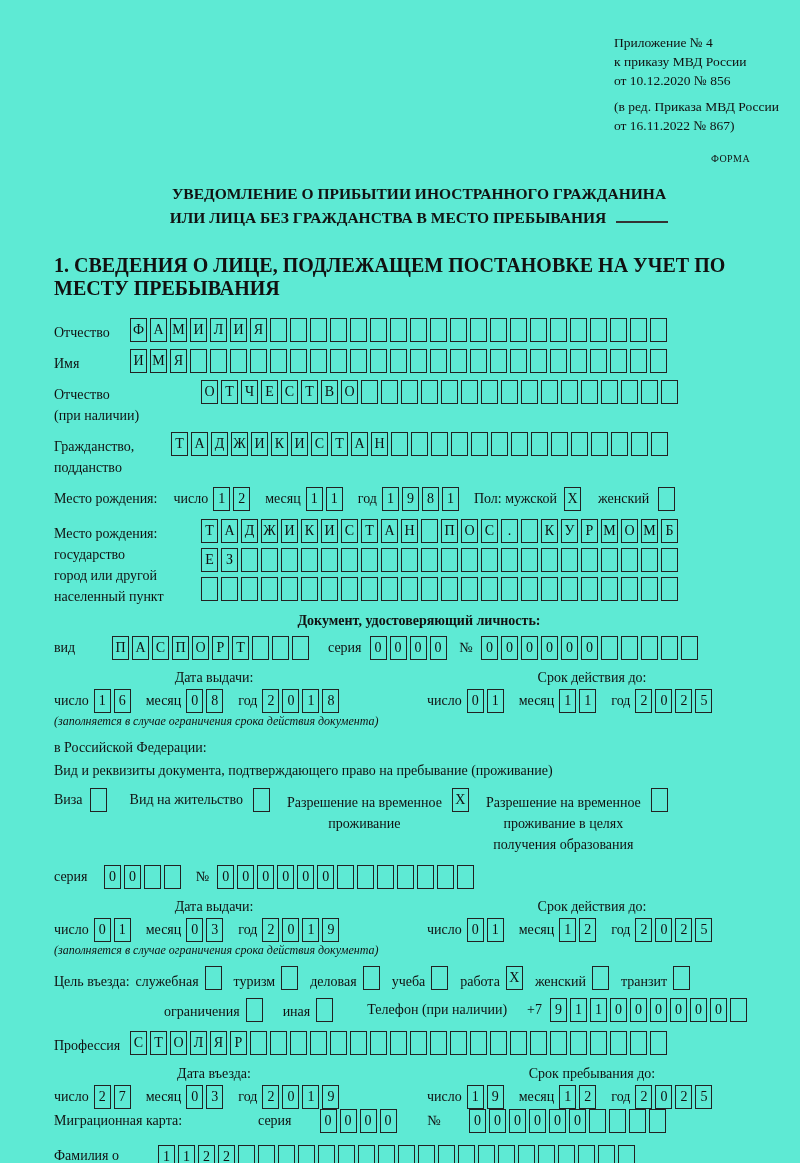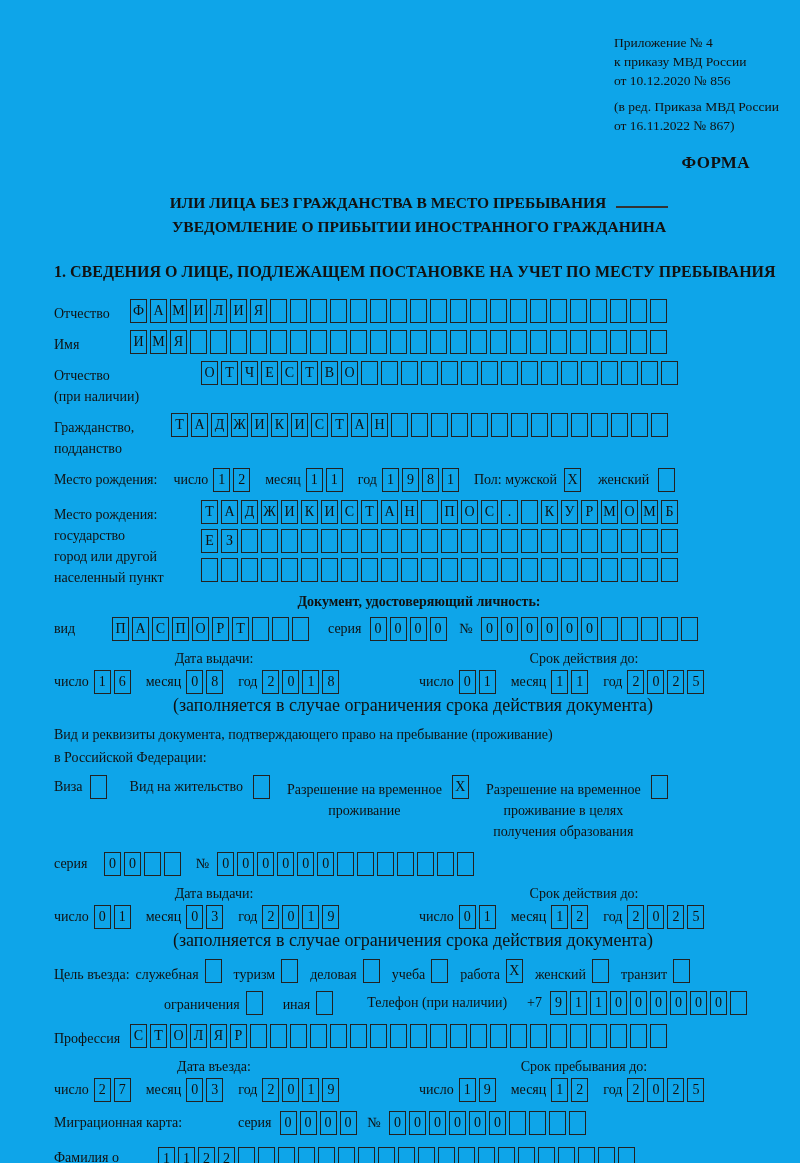--- a/index.html
+++ b/index.html
@@ -1,55 +1,55 @@
 <!DOCTYPE html>
 <html><head>
 <meta charset="utf-8">
 <style>
   * { box-sizing: border-box; }
   html, body { margin: 0; padding: 0; background: #ffffff; }
   .page {
     width: 800px; height: 1163px; overflow: hidden;
     padding: 34px 16px 10px 54px;
     font-family: "Liberation Serif", "DejaVu Serif", serif;
-    color: #111; font-size: 14px; background: #0ea5e9;
+    color: #111; font-size: 14px; background: #5eead4;
   }
   
   .appendix { width: 195px; margin-left: 560px; font-size: 13.5px; line-height: 1.4; }
   .gap-top { margin-top: 7px; }
-  .forma { text-align: right; margin-right: 34px; margin-top: 18px; font-weight: bold; font-size: 17px; letter-spacing: .4px; }
+  .forma { text-align: right; margin-right: 34px; margin-top: 18px; font-weight: normal; font-size: 10px; letter-spacing: .4px; }
   
   .title { text-align: center; font-weight: bold; font-size: 15.5px; line-height: 1.55; margin-top: 18px; }
   .blank-line { display: inline-block; width: 52px; height: 2px; background: #333; margin-left: 10px; }
-  .sec-heading { font-weight: bold; font-size: 16px; margin-top: 24px; margin-bottom: 18px; }
+  .sec-heading { font-weight: bold; font-size: 20px; margin-top: 24px; margin-bottom: 18px; }
   
   .row { display: flex; align-items: flex-start; margin-bottom: 6px; white-space: nowrap; }
   .row.center { align-items: center; }
   .lbl { flex: 0 0 auto; padding-top: 4px; line-height: 1.5; }
   .w76  { width: 76px; }
   .w117 { width: 117px; }
   .w147 { width: 147px; }
   .w104 { width: 104px; }
   .cells { display: inline-flex; flex: 0 0 auto; }
   .cell {
     flex: 0 0 auto; width: 17px; height: 24px; border: 1.6px solid #222;
     margin-right: 3px; text-align: center; font-size: 14px; line-height: 21px;
   }
   .stack .cells { display: flex; margin-bottom: 5px; }
   
   .dgroup { display: inline-flex; align-items: center; white-space: nowrap; }
   .dgroup .dlbl { margin-right: 5px; }
   .dgroup .cells { margin-right: 12px; }
-  .datesblock { display: flex; margin-top: 10px; }
+  .datesblock { display: flex; margin-top: 10px; gap: 8px; }
   .dcol-left { width: 365px; flex: 0 0 auto; }
   .dcol-right { flex: 1; }
   .dhead { text-align: center; margin-bottom: 3px; }
   .dcol-left .dhead { width: 320px; }
   .dcol-right .dhead { width: 330px; }
-  .note { font-size: 18px; text-align: center; margin: 1px 12px 8px 0; }
+  .note { font-size: 12px; text-align: left; margin: 1px 12px 8px 0; font-style: italic; }
   .intro { line-height: 1.6; margin-top: 6px; }
   
   .permits { margin-top: 6px; margin-bottom: 10px; }
   .permits .plbl { padding-top: 4px; }
   .pblock { text-align: center; line-height: 1.5; padding-top: 4px; }
   .mgl8 { margin-left: 8px; } .mgl14 { margin-left: 14px; } .mgl20 { margin-left: 20px; }
   .opt { margin-right: 9px; } .optlbl { padding-top: 4px; margin-right: 6px; }
   .indent110 { margin-left: 110px; }
 </style>
 </head>
@@ -60,22 +60,22 @@
   <div class="appendix">
     <div>Приложение № 4</div>
     <div>к приказу МВД России</div>
     <div>от 10.12.2020 № 856</div>
     <div class="gap-top">(в ред. Приказа МВД России</div>
     <div>от 16.11.2022 № 867)</div>
   </div>
   <div class="forma">ФОРМА</div>
 
   <div class="title">
+    <div>УВЕДОМЛЕНИЕ О ПРИБЫТИИ ИНОСТРАННОГО ГРАЖДАНИНА</div>
     <div><span>ИЛИ ЛИЦА БЕЗ ГРАЖДАНСТВА В МЕСТО ПРЕБЫВАНИЯ</span><span class="blank-line"></span></div>
-    <div>УВЕДОМЛЕНИЕ О ПРИБЫТИИ ИНОСТРАННОГО ГРАЖДАНИНА</div>
   </div>
 
   <div class="sec-heading">1. СВЕДЕНИЯ О ЛИЦЕ, ПОДЛЕЖАЩЕМ ПОСТАНОВКЕ НА УЧЕТ ПО МЕСТУ ПРЕБЫВАНИЯ</div>
 
   <div class="row">
     <span class="lbl w76">Отчество</span>
     <span class="cells">
         <span class="cell">Ф</span>
         <span class="cell">А</span>
         <span class="cell">М</span>
@@ -407,22 +407,22 @@
             <span class="cell">0</span>
             <span class="cell">2</span>
             <span class="cell">5</span>
           </span>
       </span>
     </div>
   </div>
   <div class="note">(заполняется в случае ограничения срока действия документа)</div>
 
   <div class="intro">
+    <div>в Российской Федерации:</div>
     <div>Вид и реквизиты документа, подтверждающего право на пребывание (проживание)</div>
-    <div>в Российской Федерации:</div>
   </div>
 
   <div class="row permits">
     <span class="plbl" style="margin-right:7px;">Виза</span>
     <span class="cells">
         <span class="cell"></span>
       </span>
     <span class="plbl mgl20" style="margin-right:10px;">Вид на жительство</span>
     <span class="cells">
         <span class="cell"></span>
@@ -648,21 +648,21 @@
         <span class="cells">
             <span class="cell">2</span>
             <span class="cell">0</span>
             <span class="cell">2</span>
             <span class="cell">5</span>
           </span>
       </span>
     </div>
   </div>
 
-  <div class="row center" style="margin-top:9px;">
+  <div class="row center" style="margin-top:0;gap:20px;">
     <span style="width:160px;">Миграционная карта:</span>
     <span style="margin:0 8px 0 24px;">серия</span>
     <span class="cells">
         <span class="cell">0</span>
         <span class="cell">0</span>
         <span class="cell">0</span>
         <span class="cell">0</span>
       </span>
     <span style="margin:0 8px 0 8px;">№</span>
     <span class="cells">

